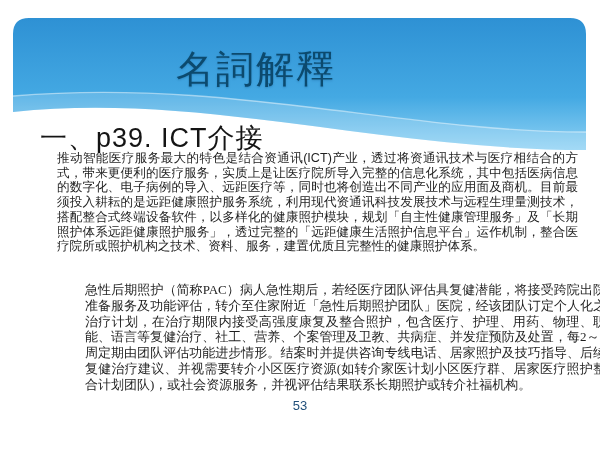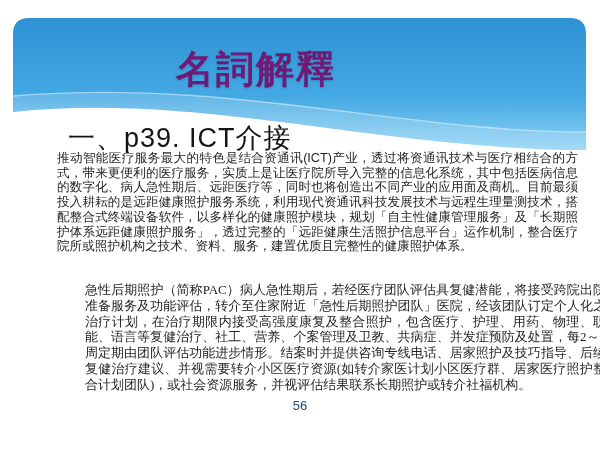--- a/index.html
+++ b/index.html
@@ -7,27 +7,27 @@
     position:relative;
     width:600px;height:450px;
     background:#fff;
     overflow:hidden;
     font-family:"Liberation Sans", sans-serif;
   }
   .banner-svg{position:absolute;top:0;left:0;}
   .slide-title{
     position:absolute;top:44px;left:0;width:512px;
     text-align:center;
-    font-size:38px;font-weight:bold;
-    color:#701a75;
+    font-size:38px;font-weight:normal;
+    color:#0c4a6e;
     letter-spacing:2px;
     text-shadow:0 1px 2px rgba(0,60,110,0.25);
   }
   .section-heading{
-    position:absolute;left:68px;
+    position:absolute;left:40px;
     margin:0;
     font-size:27px;font-weight:400;
     color:#141414;
     letter-spacing:1px;
     white-space:nowrap;
   }
   .heading-1{top:120px;}
   .heading-2{top:248px;}
   .section-body{
     position:absolute;left:57px;width:521px;
@@ -72,20 +72,20 @@
 
     <path d="M 13 112 C 200 92 380 150 586 150 L 586 132
              C 400 132 230 78 13 96 Z" fill="rgba(255,255,255,0.18)"></path>
     <path d="M 13 96 C 230 78 400 132 586 132" fill="none" stroke="rgba(255,255,255,0.45)" stroke-width="1.4"></path>
   </svg>
 
   <div class="slide-title">名詞解釋</div>
 
   <h2 class="section-heading heading-1">一、p39. ICT介接</h2>
 
-  <p class="section-body body-1">推动智能医疗服务最大的特色是结合资通讯(ICT)产业，透过将资通讯技术与医疗相结合的方式，带来更便利的医疗服务，实质上是让医疗院所导入完整的信息化系统，其中包括医病信息的数字化、病人急性期后、远距医疗等，同时也将创造出不同产业的应用面及商机。目前最须投入耕耘的是远距健康照护服务系统，利用现代资通讯科技发展技术与远程生理量测技术，搭配整合式终端设备软件，以多样化的健康照护模块，规划「自主性健康管理服务」及「长期照护体系远距健康照护服务」，透过完整的「远距健康生活照护信息平台」运作机制，整合医疗院所或照护机构之技术、资料、服务，建置优质且完整性的健康照护体系。</p>
+  <p class="section-body body-1">推动智能医疗服务最大的特色是结合资通讯(ICT)产业，透过将资通讯技术与医疗相结合的方式，带来更便利的医疗服务，实质上是让医疗院所导入完整的信息化系统，其中包括医病信息的数字化、电子病例的导入、远距医疗等，同时也将创造出不同产业的应用面及商机。目前最须投入耕耘的是远距健康照护服务系统，利用现代资通讯科技发展技术与远程生理量测技术，搭配整合式终端设备软件，以多样化的健康照护模块，规划「自主性健康管理服务」及「长期照护体系远距健康照护服务」，透过完整的「远距健康生活照护信息平台」运作机制，整合医疗院所或照护机构之技术、资料、服务，建置优质且完整性的健康照护体系。</p>
 
 
   <p class="section-body body-2">急性后期照护（简称PAC）病人急性期后，若经医疗团队评估具复健潜能，将接受跨院出院准备服务及功能评估，转介至住家附近「急性后期照护团队」医院，经该团队订定个人化之治疗计划，在治疗期限内接受高强度康复及整合照护，包含医疗、护理、用药、物理、职能、语言等复健治疗、社工、营养、个案管理及卫教、共病症、并发症预防及处置，每2～3周定期由团队评估功能进步情形。结案时并提供咨询专线电话、居家照护及技巧指导、后续复健治疗建议、并视需要转介小区医疗资源(如转介家医计划小区医疗群、居家医疗照护整合计划团队)，或社会资源服务，并视评估结果联系长期照护或转介社福机构。</p>
 
-  <div class="page-number">56</div>
+  <div class="page-number">53</div>
 
 </div>
 
 </body></html>

